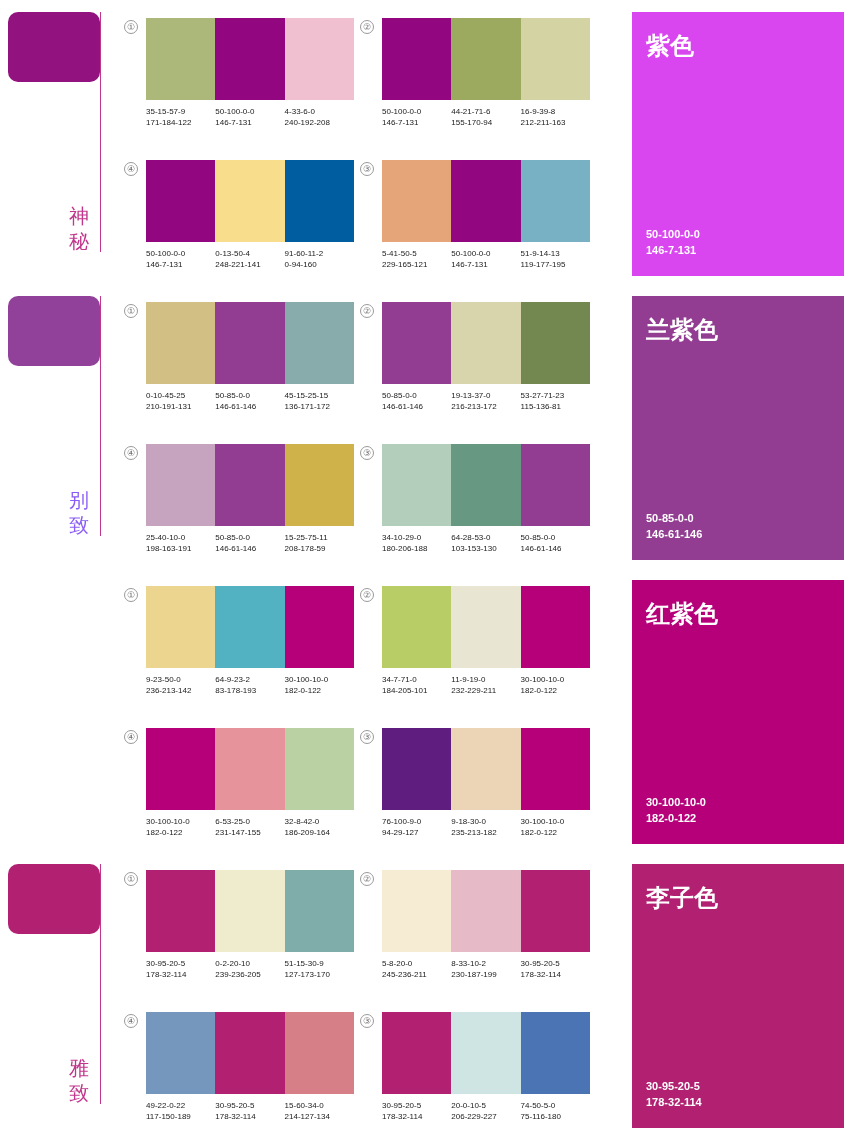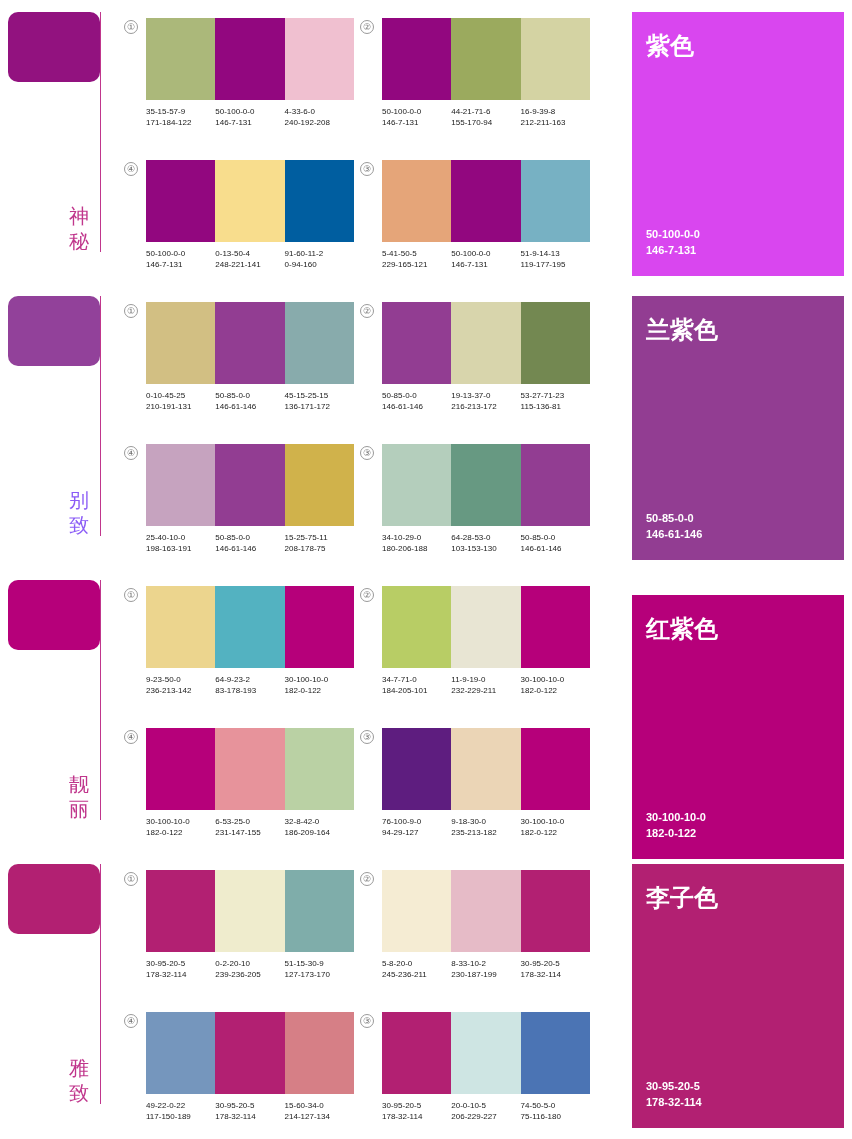--- a/index.html
+++ b/index.html
@@ -292,21 +292,21 @@
           <div class="code-cell">
             <div>25-40-10-0</div>
             <div>198-163-191</div>
           </div>
           <div class="code-cell">
             <div>50-85-0-0</div>
             <div>146-61-146</div>
           </div>
           <div class="code-cell">
             <div>15-25-75-11</div>
-            <div>208-178-75</div>
+            <div>208-178-59</div>
           </div>
         </div>
       </div>
       <div class="group g3">
         <div class="circ-num">③</div>
         <div class="swatch-row">
           <div style="background: rgb(180, 206, 188);"></div>
           <div style="background: rgb(103, 153, 130);"></div>
           <div style="background: rgb(146, 61, 146);"></div>
         </div>
@@ -327,25 +327,20 @@
       </div>
       <div class="big-panel" style="background: rgb(146, 61, 146);">
         <div class="big-title">兰紫色</div>
         <div class="big-codes">
           <div>50-85-0-0</div>
           <div>146-61-146</div>
         </div>
       </div>
     </div>
     <div class="section">
-      <div class="left-col">
-        <div class="lead-swatch" style="background: rgb(182, 0, 122);"></div>
-        <div class="vrule" style="background: rgb(192, 54, 140);"></div>
-        <div class="mood-label" style="color: rgb(192, 54, 140);">靓丽</div>
-      </div>
       <div class="group g1">
         <div class="circ-num">①</div>
         <div class="swatch-row">
           <div style="background: rgb(236, 213, 142);"></div>
           <div style="background: rgb(83, 178, 193);"></div>
           <div style="background: rgb(182, 0, 122);"></div>
         </div>
         <div class="code-row">
           <div class="code-cell">
             <div>9-23-50-0</div>
@@ -420,21 +415,21 @@
           <div class="code-cell">
             <div>9-18-30-0</div>
             <div>235-213-182</div>
           </div>
           <div class="code-cell">
             <div>30-100-10-0</div>
             <div>182-0-122</div>
           </div>
         </div>
       </div>
-      <div class="big-panel" style="background: rgb(182, 0, 122); margin-top: 15px;">
+      <div class="big-panel" style="background: rgb(182, 0, 122);">
         <div class="big-title">红紫色</div>
         <div class="big-codes">
           <div>30-100-10-0</div>
           <div>182-0-122</div>
         </div>
       </div>
     </div>
     <div class="section">
       <div class="left-col">
         <div class="lead-swatch" style="background: rgb(178, 32, 114);"></div>

